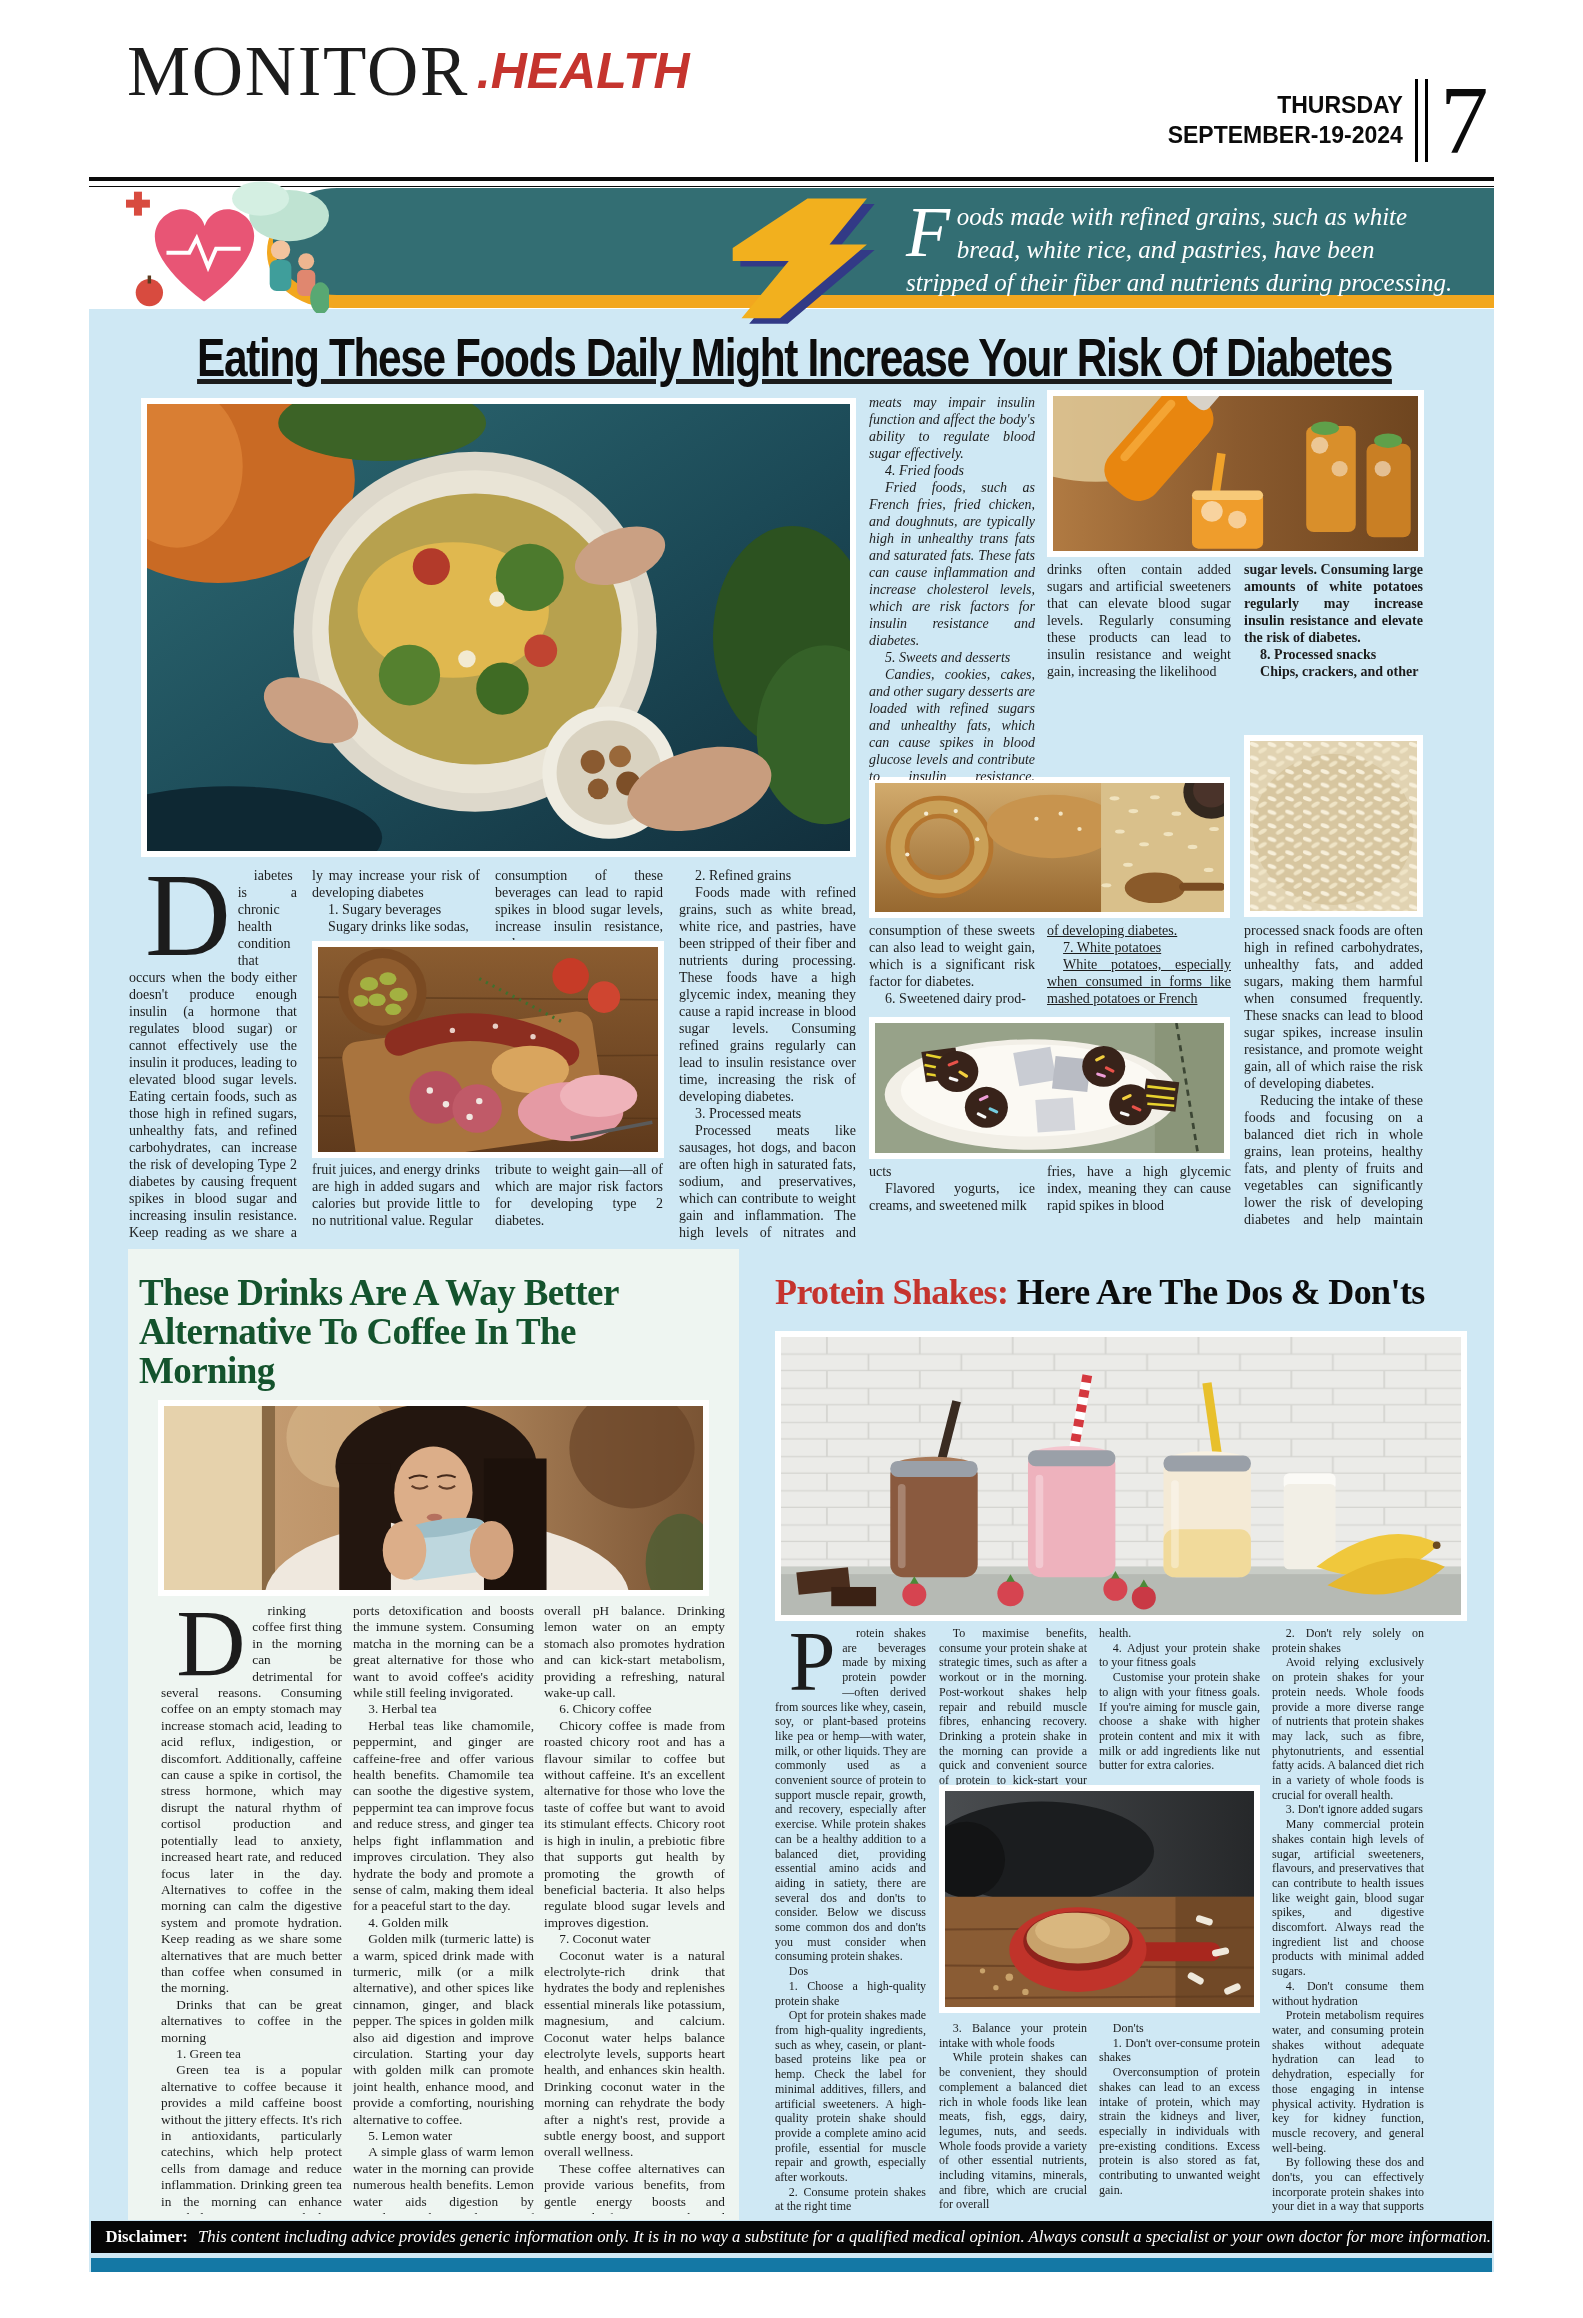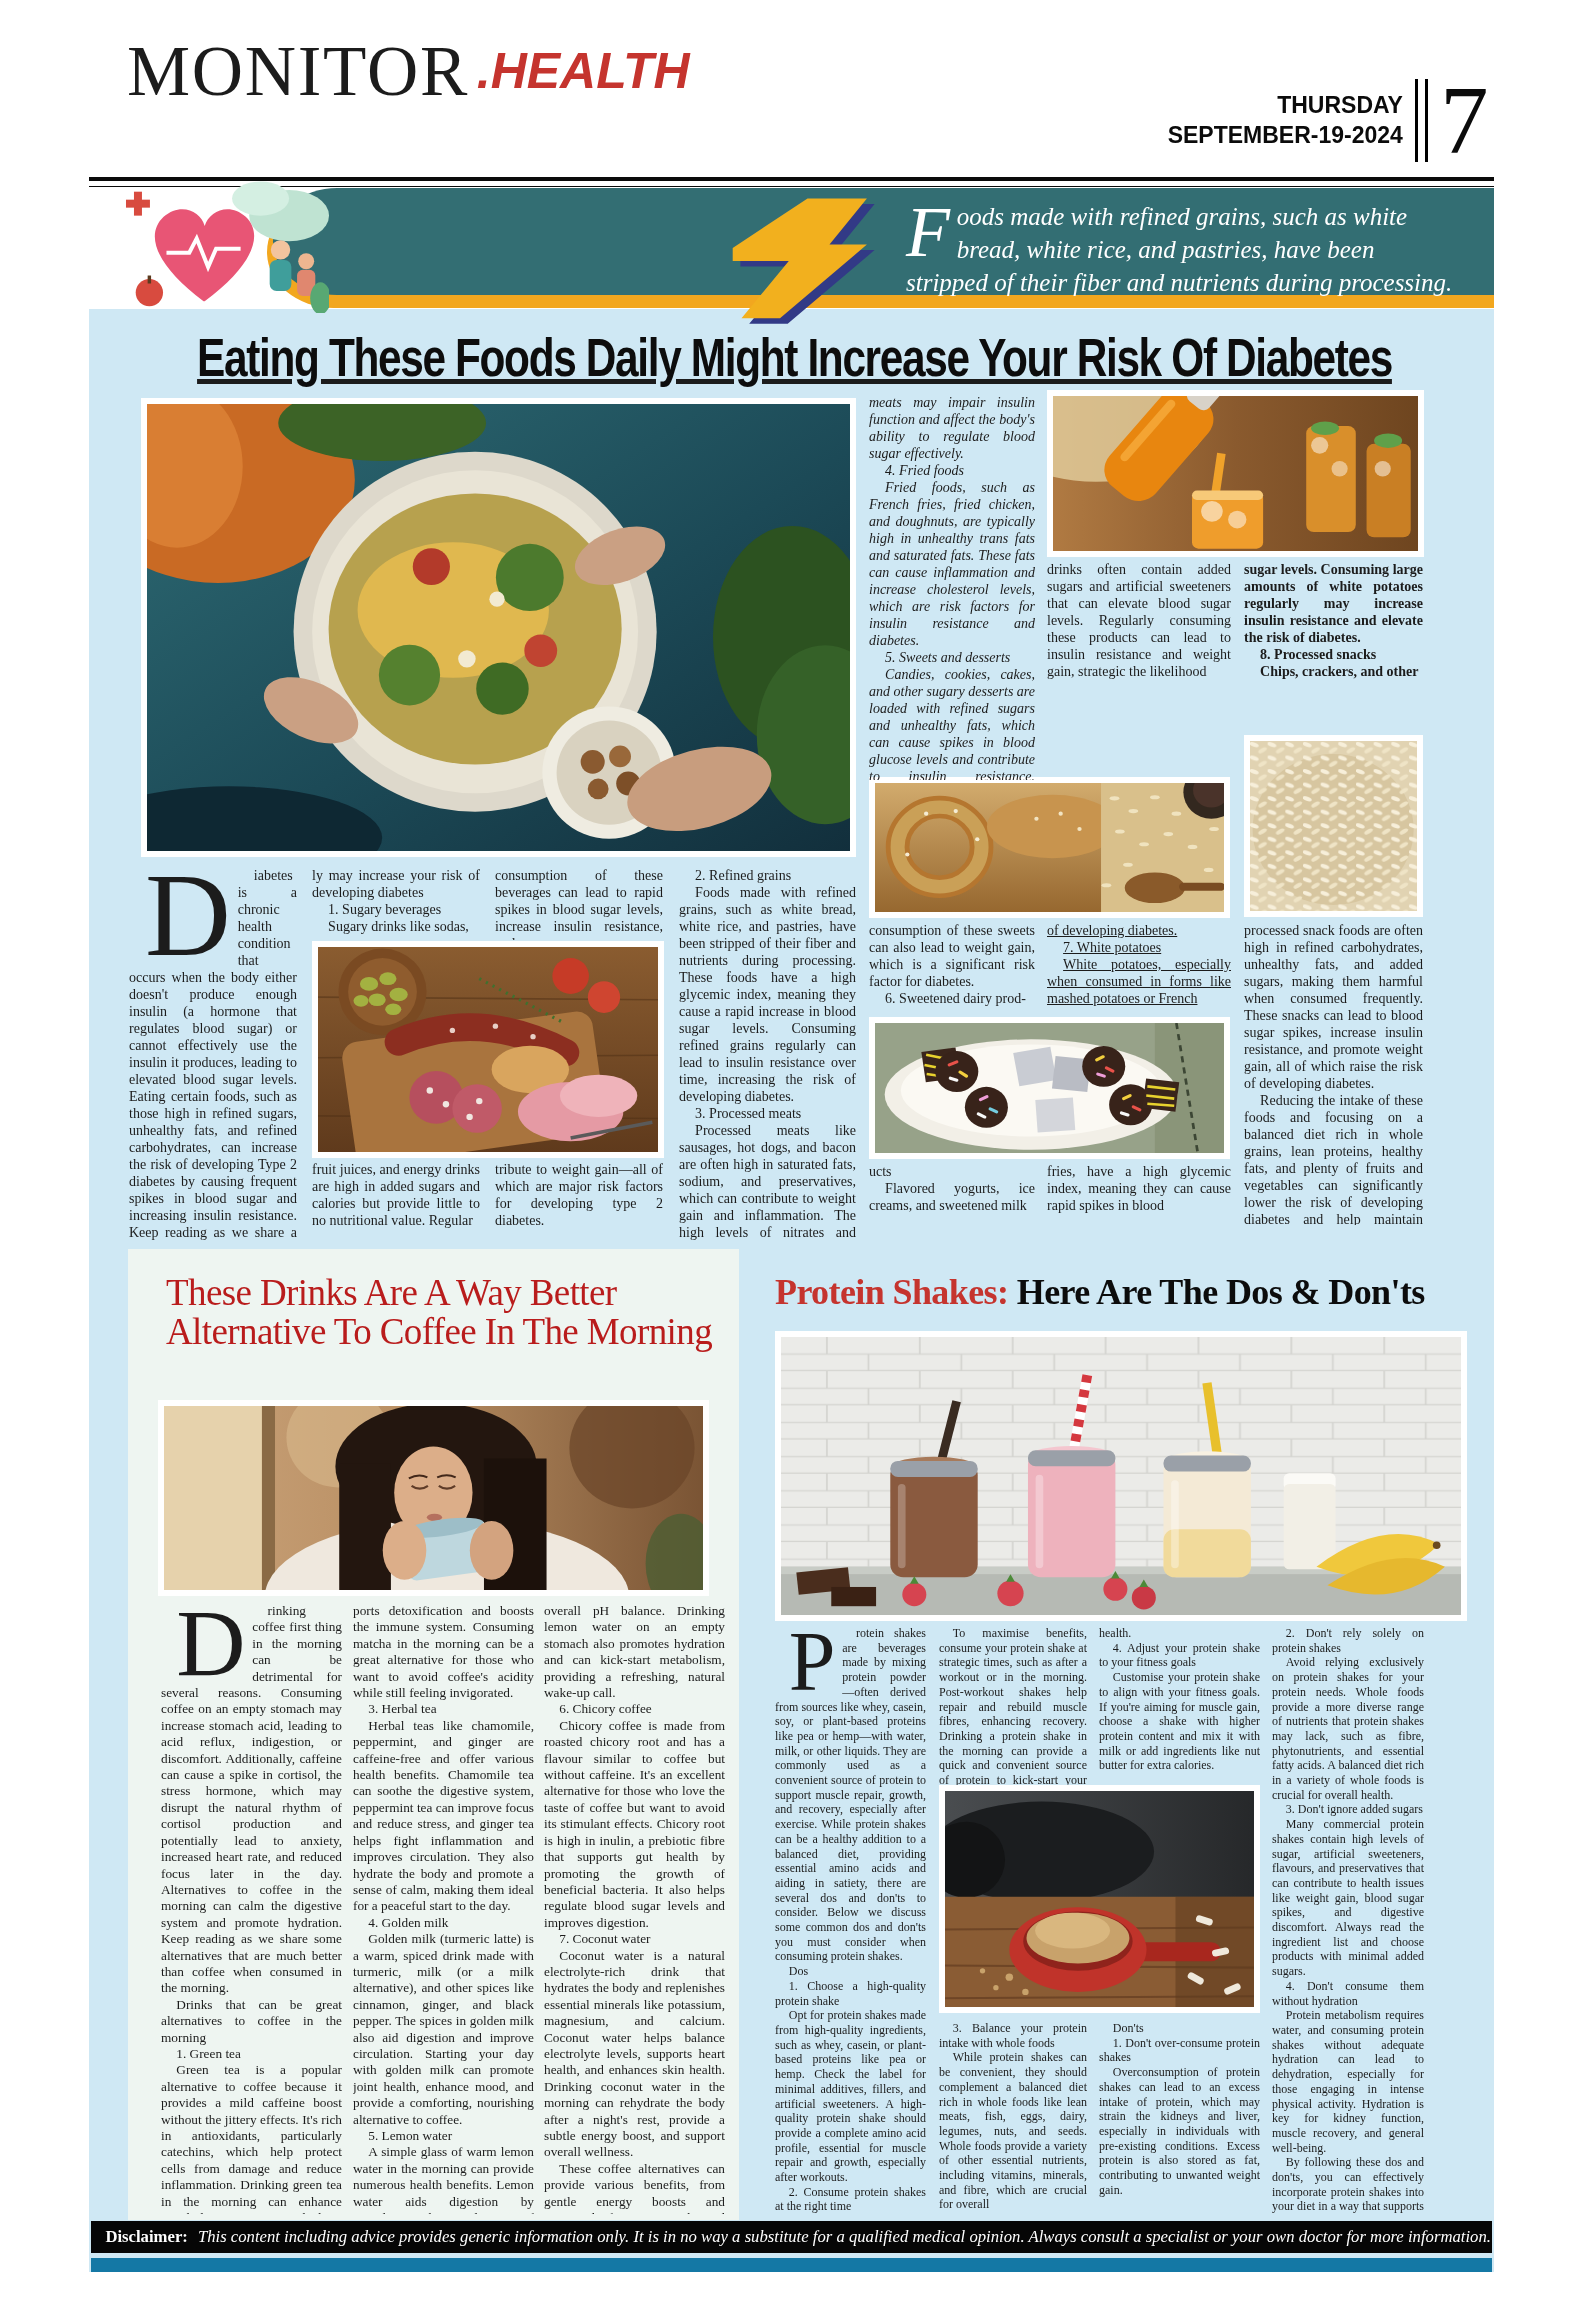--- a/index.html
+++ b/index.html
@@ -78,22 +78,22 @@
   #d-rb1{left:1047px;top:561px;width:184px;height:130px;}
   #d-rc1{left:1244px;top:561px;width:179px;height:172px;font-weight:bold;}
   #d-ra2{left:869px;top:922px;width:166px;height:92px;}
   #d-rb2{left:1047px;top:922px;width:184px;height:92px;text-decoration:underline;}
   #d-ra3{left:869px;top:1163px;width:166px;height:59px;}
   #d-rb3{left:1047px;top:1163px;width:184px;height:59px;}
   #d-rc2{left:1244px;top:922px;width:179px;height:303px;}
 
   
   #cof-panel{position:absolute;left:128px;top:1249px;width:611px;height:971px;background:#eef5f1;}
-  #cof-title{position:absolute;left:166px;top:1273px;width:578px;font-weight:normal;
-             font-size:37px;line-height:1.06;letter-spacing:-0.6px;color:#b91c1c;}
+  #cof-title{position:absolute;left:139px;top:1273px;width:578px;font-weight:bold;
+             font-size:37px;line-height:1.06;letter-spacing:-0.6px;color:#14532d;}
   #cof-c1{left:161px;top:1603px;width:181px;height:611px;}
   #cof-c2{left:353px;top:1603px;width:181px;height:611px;}
   #cof-c3{left:544px;top:1603px;width:181px;height:611px;}
 
   
   #pro-title{position:absolute;left:775px;top:1274px;width:700px;font-weight:bold;
              font-size:36px;line-height:1.05;letter-spacing:-0.6px;color:#0c0c0c;white-space:nowrap;}
   .t-red{color:#c5342e;}
   #pro-c1{left:775px;top:1626px;width:151px;height:590px;}
   #pro-c2a{left:939px;top:1626px;width:148px;height:159px;}
@@ -407,21 +407,21 @@
       <p class="para">Processed meats like sausages, hot dogs, and bacon are often high in saturated fats, sodium, and preservatives, which can contribute to weight gain and inflammation. The high levels of nitrates and sodium in these</p>
     </div>
   <div class="col dcol cont" id="d-ra">
       <p class="para">meats may impair insulin function and affect the body's ability to regulate blood sugar effectively.</p>
       <p class="para">4. Fried foods</p>
       <p class="para">Fried foods, such as French fries, fried chicken, and doughnuts, are typically high in unhealthy trans fats and saturated fats. These fats can cause inflammation and increase cholesterol levels, which are risk factors for insulin resistance and diabetes.</p>
       <p class="para">5. Sweets and desserts</p>
       <p class="para">Candies, cookies, cakes, and other sugary desserts are loaded with refined sugars and unhealthy fats, which can cause spikes in blood glucose levels and contribute to insulin resistance. Frequent</p>
     </div>
   <div class="col dcol cont" id="d-rb1">
-      <p class="para">drinks often contain added sugars and artificial sweeteners that can elevate blood sugar levels. Regularly consuming these products can lead to insulin resistance and weight gain, strategic the likelihood</p>
+      <p class="para">drinks often contain added sugars and artificial sweeteners that can elevate blood sugar levels. Regularly consuming these products can lead to insulin resistance and weight gain, increasing the likelihood</p>
     </div>
   <div class="col dcol cont" id="d-rc1">
       <p class="para">sugar levels. Consuming large amounts of white potatoes regularly may increase insulin resistance and elevate the risk of diabetes.</p>
       <p class="para">8. Processed snacks</p>
       <p class="para">Chips, crackers, and other</p>
     </div>
   <div class="col dcol cont" id="d-ra2">
       <p class="para">consumption of these sweets can also lead to weight gain, which is a significant risk factor for diabetes.</p>
       <p class="para">6. Sweetened dairy prod-</p>
     </div>

